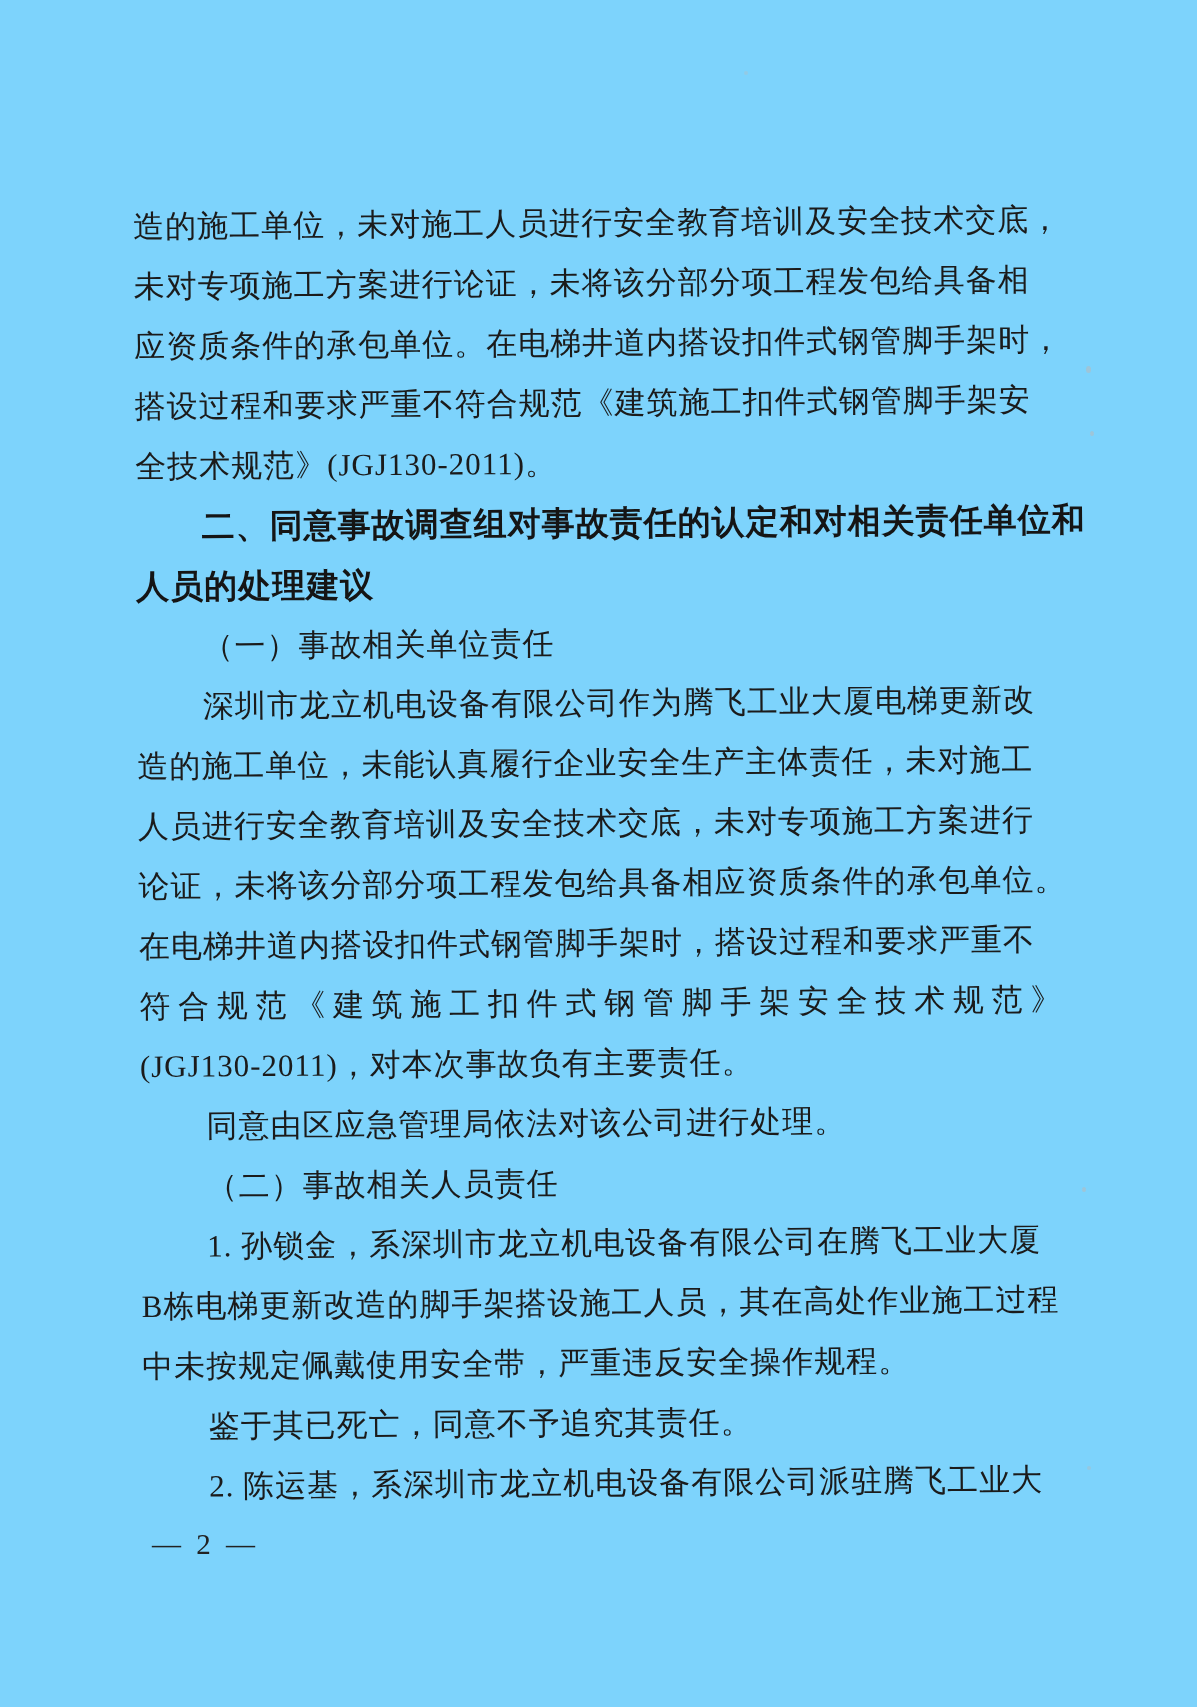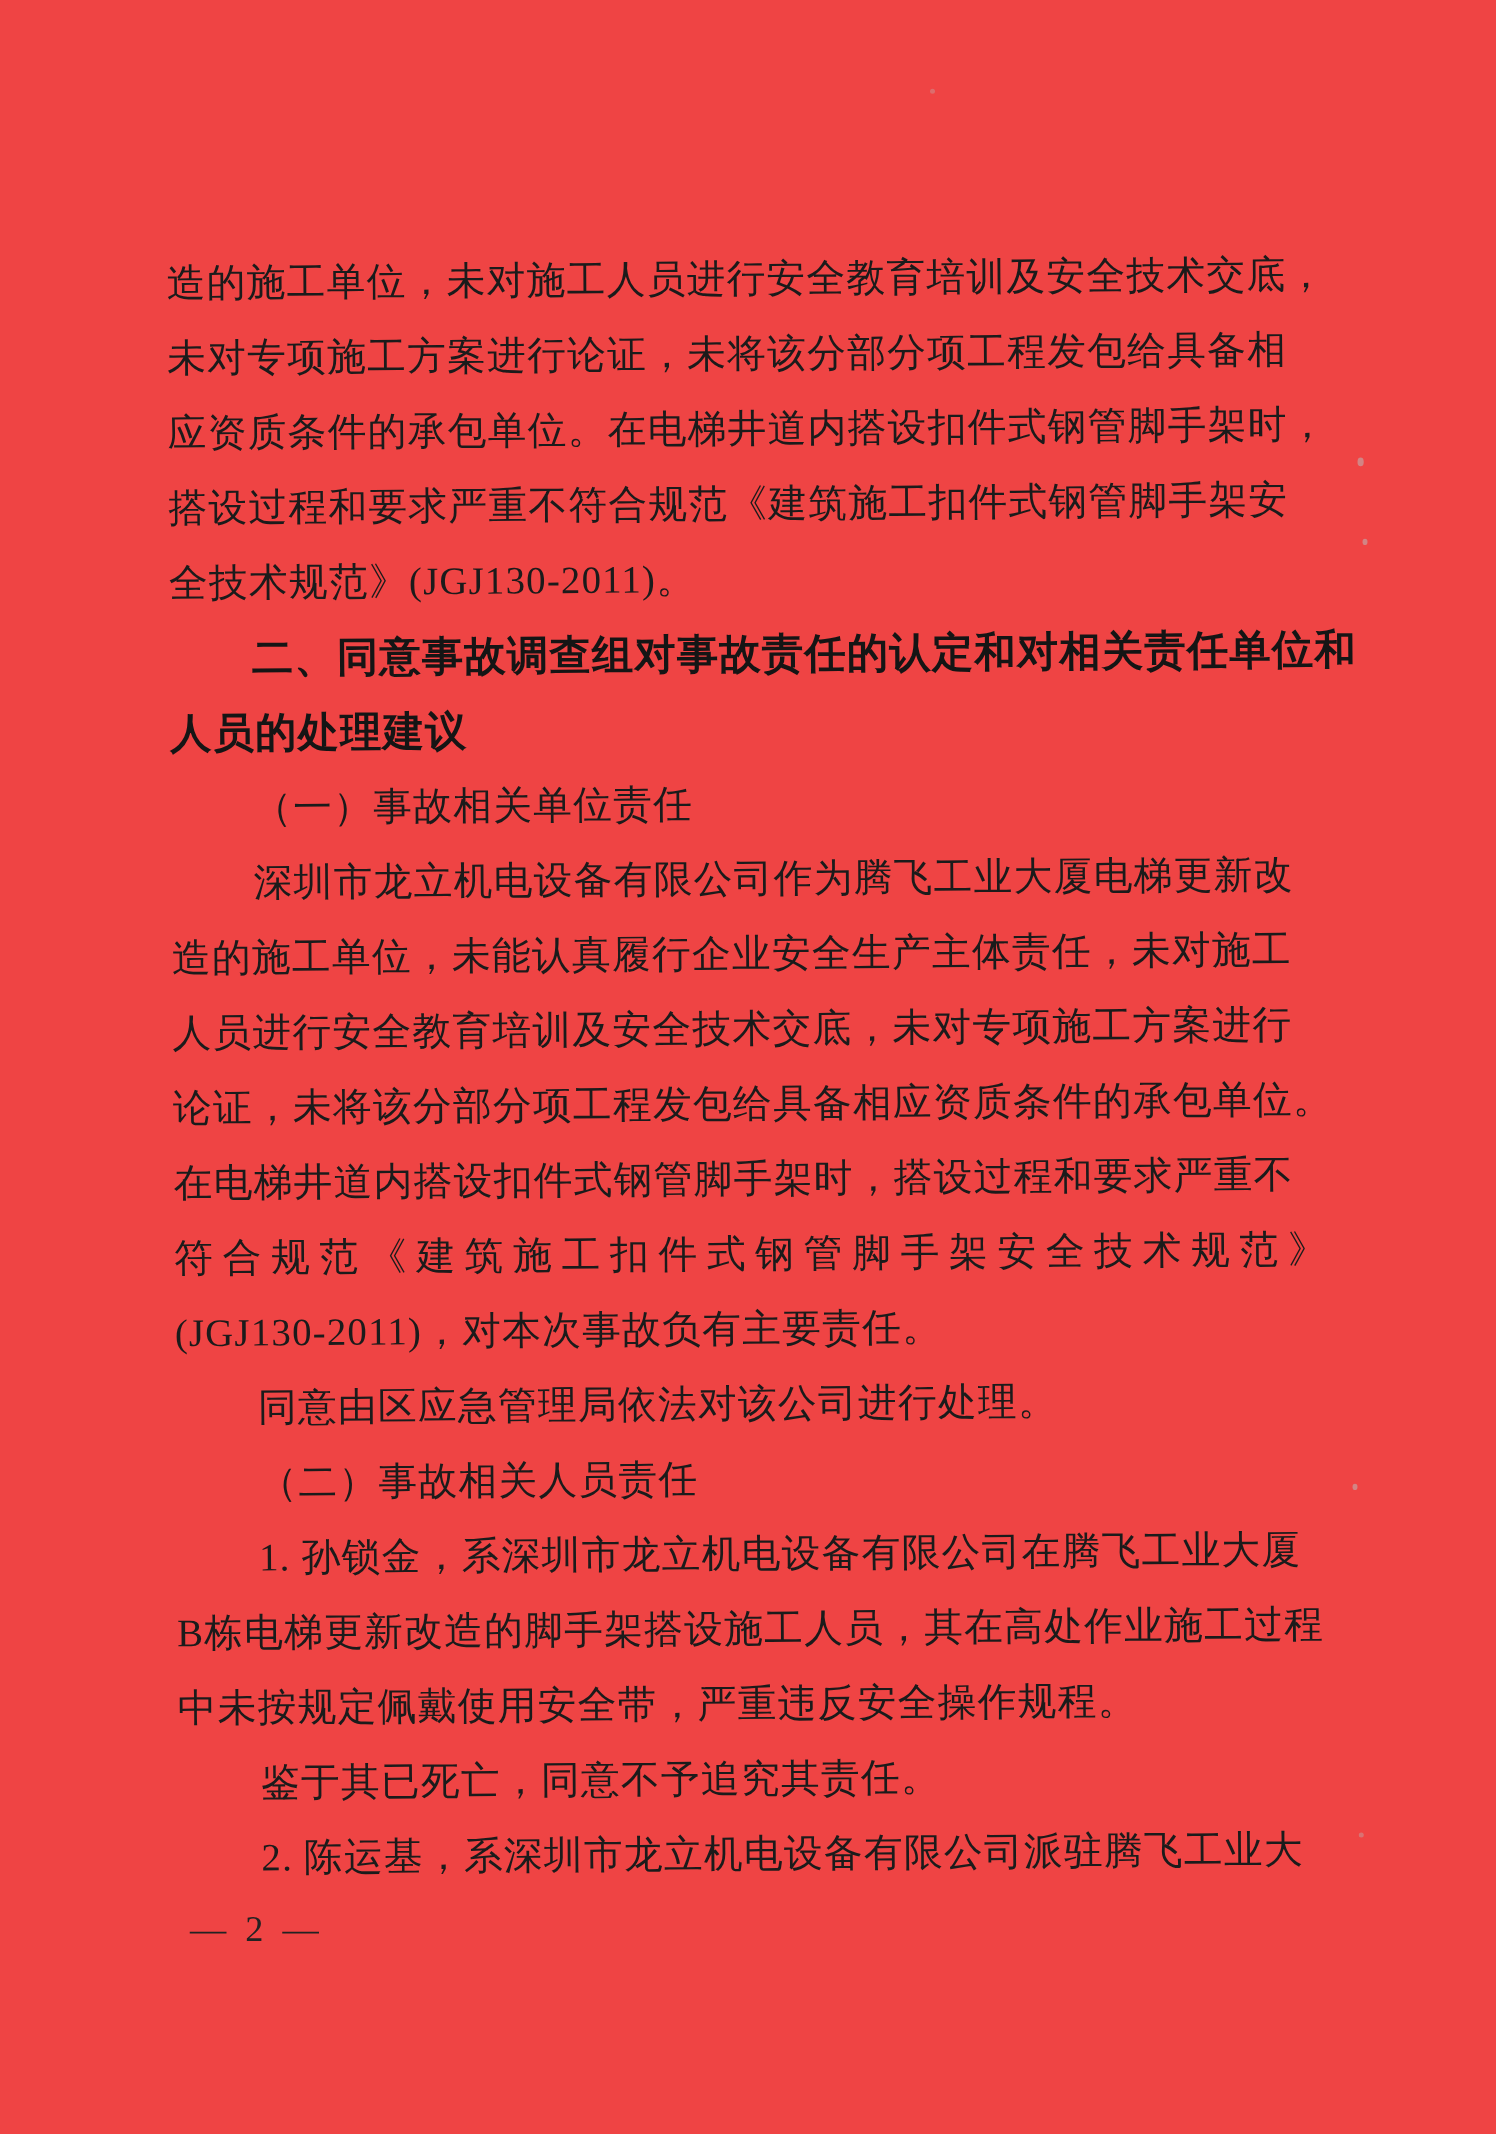--- a/index.html
+++ b/index.html
@@ -4,21 +4,21 @@
 <style>
   html, body {
     margin: 0;
     padding: 0;
     background: #ffffff;
   }
   .page {
     position: relative;
     width: 1197px;
     height: 1707px;
-    background: #ef4444;
+    background: #7dd3fc;
     overflow: hidden;
     font-family: "Liberation Serif", "DejaVu Serif", serif;
     color: #1b1b1b;
   }
   .content {
     position: absolute;
     left: 133px;
     top: 197px;
     width: 922px;
     transform: rotate(-0.45deg);

